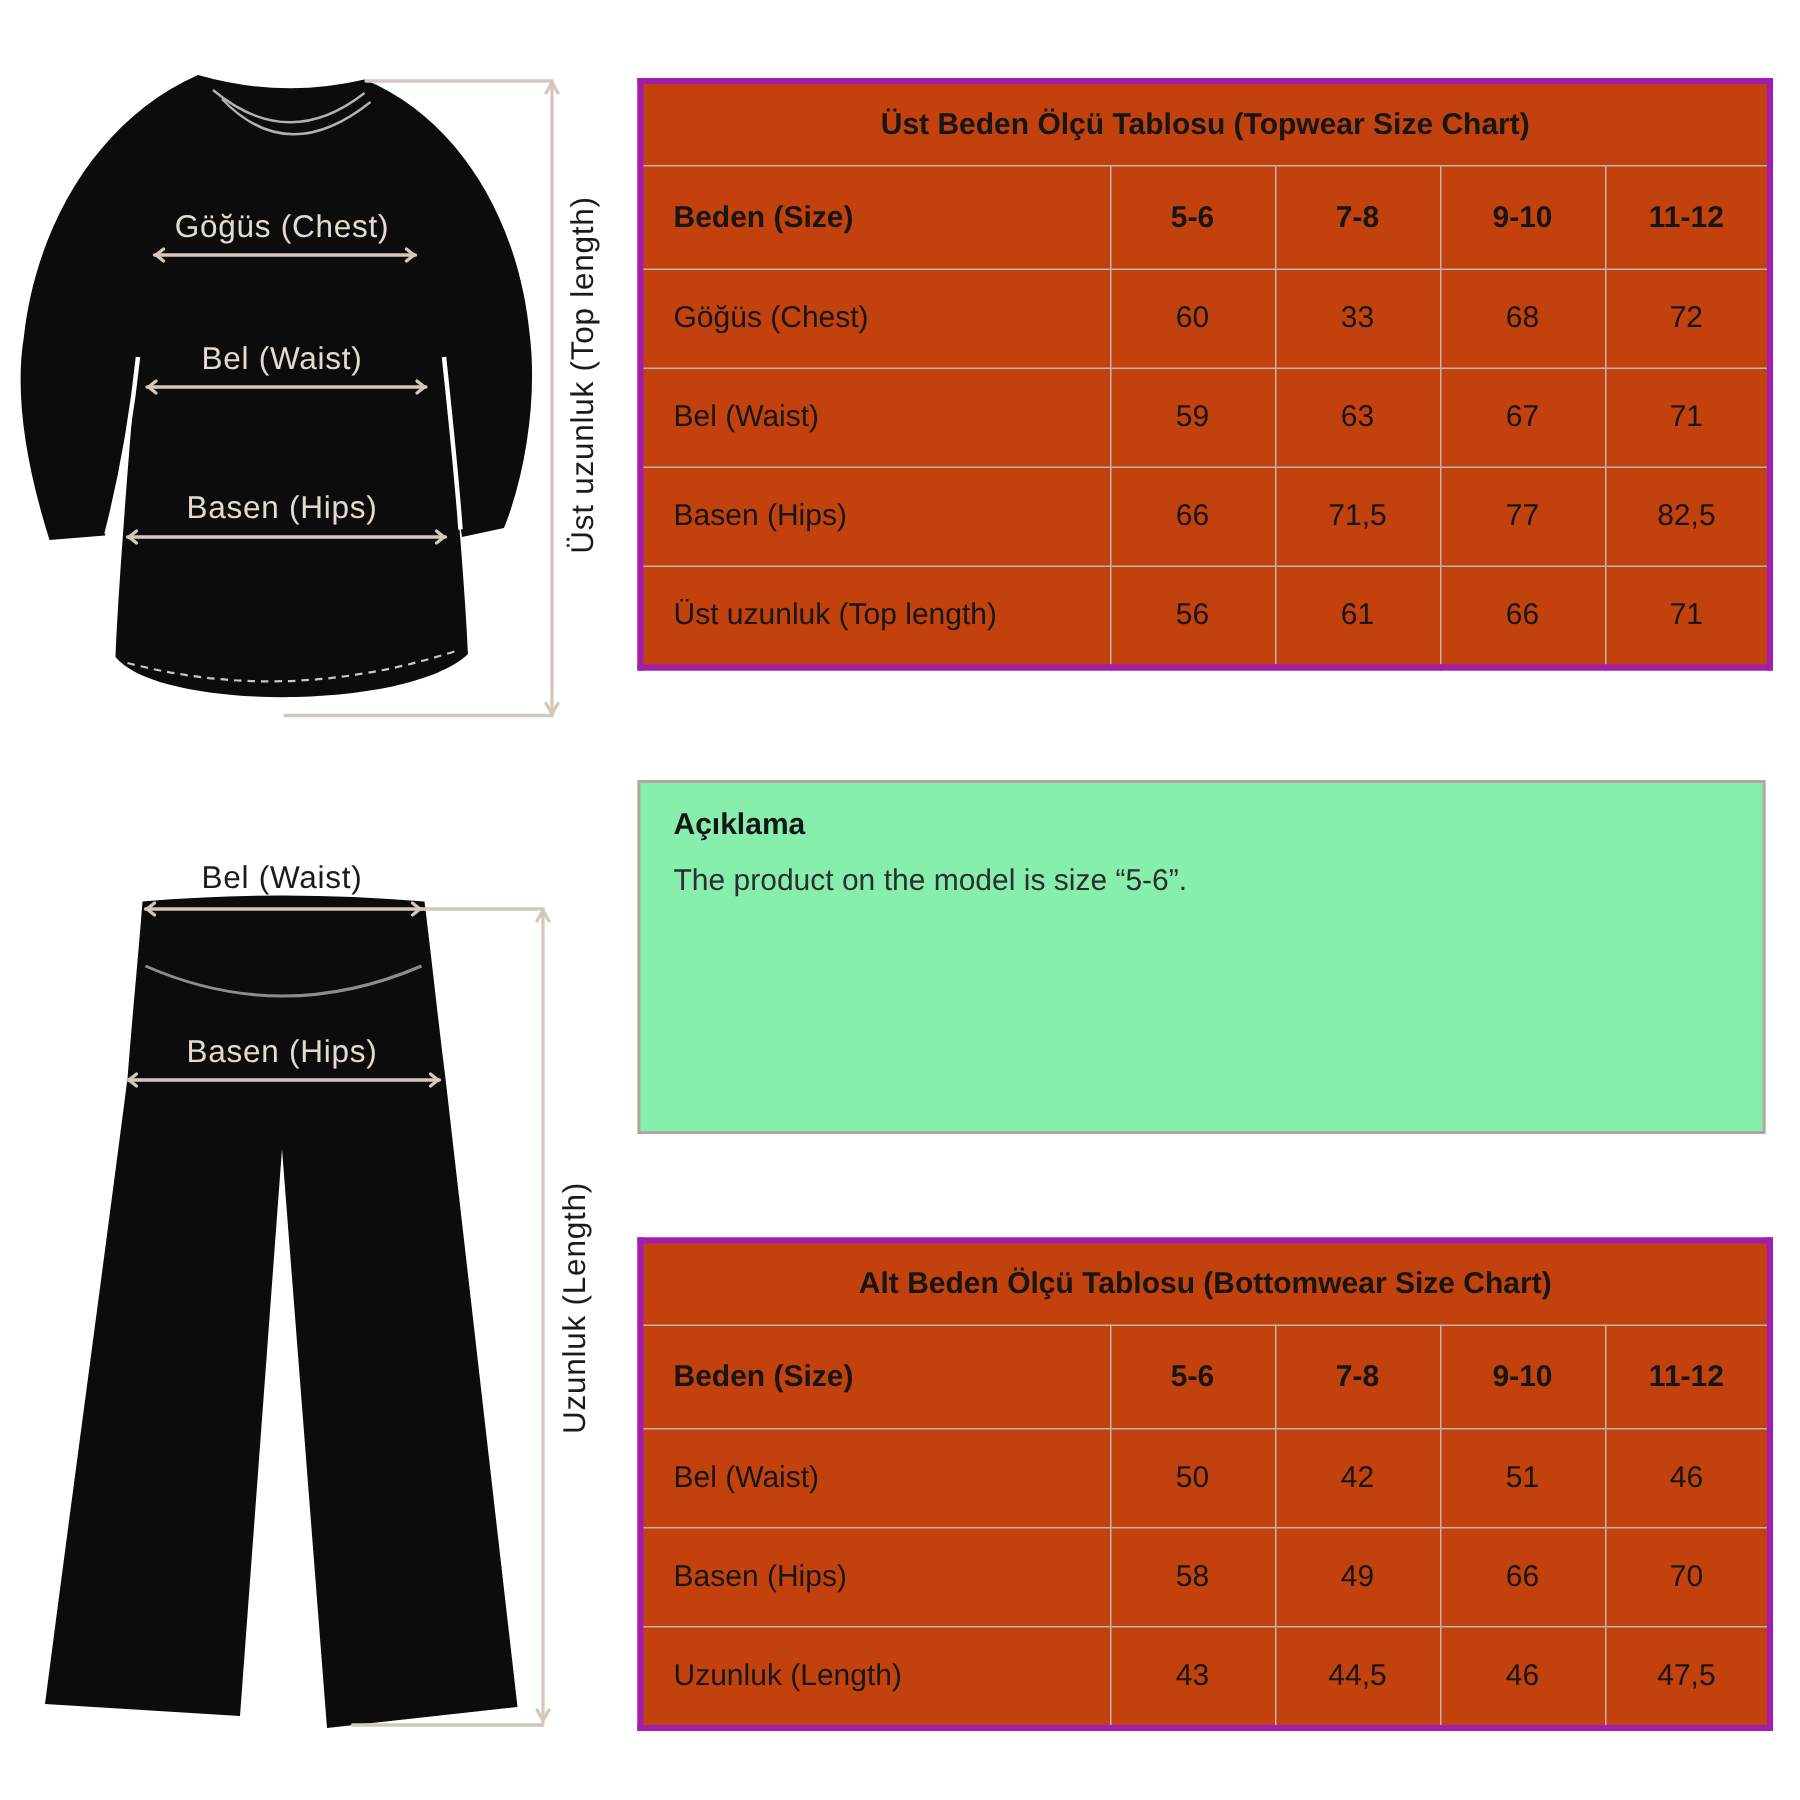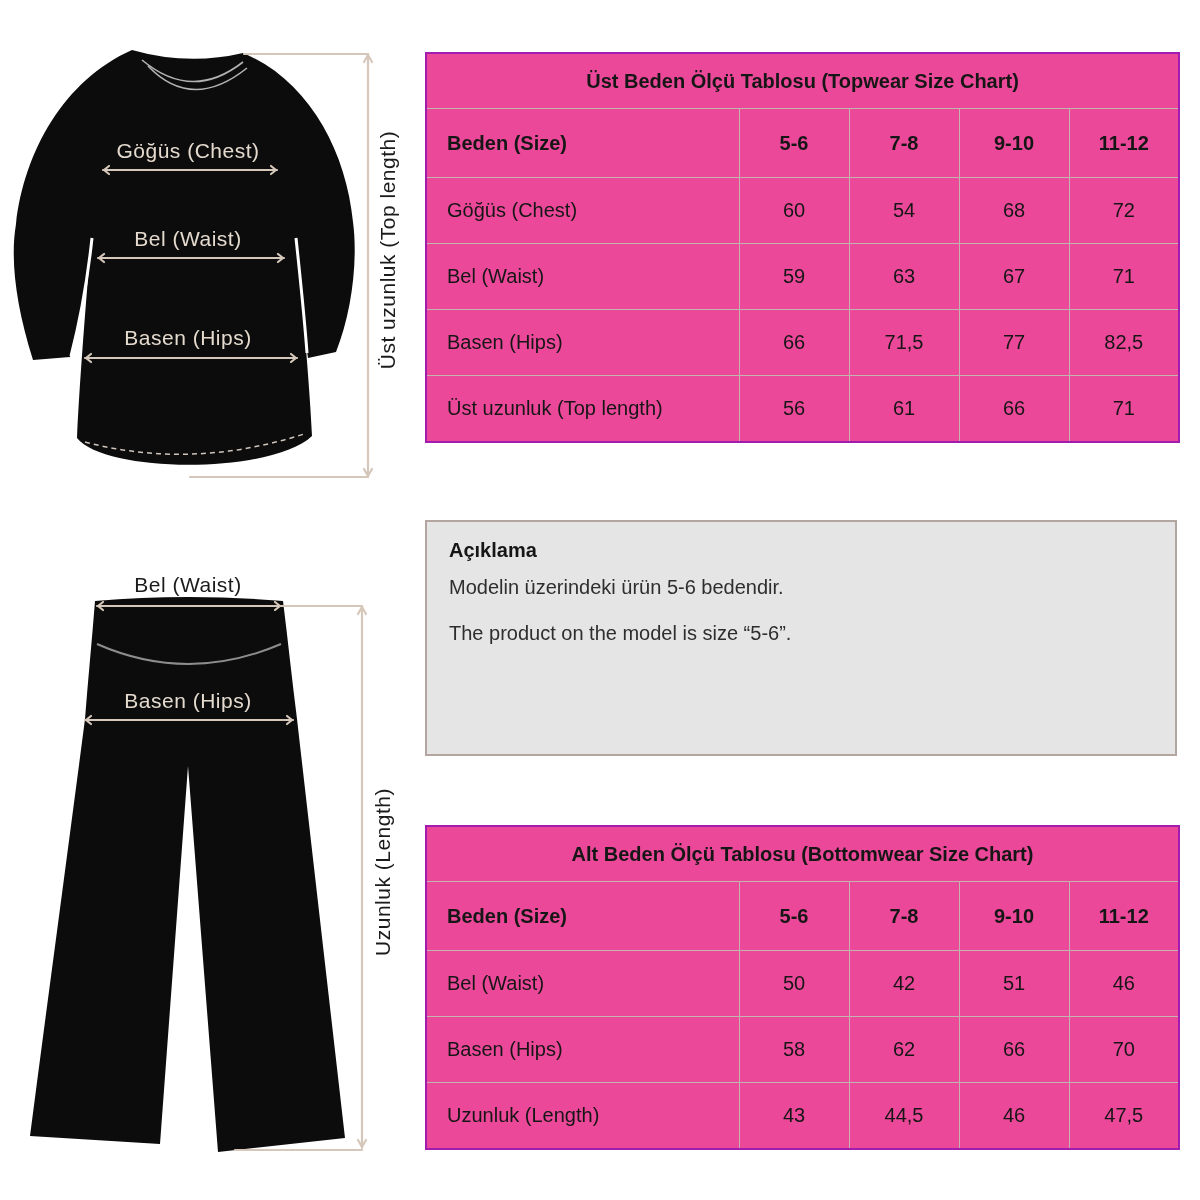--- a/index.html
+++ b/index.html
@@ -6,37 +6,37 @@
   .canvas{
     position:relative;width:1200px;height:1200px;background:#ffffff;overflow:hidden;
     font-family:"Liberation Sans", sans-serif;color:#1b1b1b;
   }
   svg{position:absolute;display:block;}
   svg text{font-family:"Liberation Sans", sans-serif;}
 
   
   .size-table{
     position:absolute;left:425px;width:752px;table-layout:fixed;
-    border-collapse:collapse;background:#ec4899;border:2px solid #a21caf;
+    border-collapse:collapse;background:#c2410c;border:4px solid #a21caf;
     font-size:20px;color:#161616;
   }
   .size-table.top{top:52px;}
   .size-table.bottom{top:825px;}
   .size-table td{border:1.5px solid #c2b5af;text-align:center;vertical-align:middle;padding:0;}
   .size-table .title-row td{height:54px;font-weight:bold;}
   .size-table .header-row td{height:68px;font-weight:bold;}
   .size-table .data-row td{height:65px;font-weight:normal;}
   .size-table td.lbl{text-align:left;padding-left:20px;}
   .col-label{width:313px;}
   .col-size{width:110px;}
 
   
   .note-box{
     position:absolute;left:425px;top:520px;width:752px;height:236px;box-sizing:border-box;
-    background:#e5e5e5;border:2px solid #b3a6a0;padding:17px 22px;
+    background:#86efac;border:2px solid #b3a6a0;padding:17px 22px;
     font-size:20px;color:#2e2e2e;
   }
   .note-box .nb-title{font-weight:bold;margin:0 0 14px 0;color:#161616;}
   .note-box p{margin:0 0 24px 0;line-height:22px;}
 </style>
 </head>
 <body>
 
 <div class="canvas">
 
@@ -140,21 +140,21 @@
       <tr class="header-row">
         <td class="lbl">Beden (Size)</td>
         <td>5-6</td>
         <td>7-8</td>
         <td>9-10</td>
         <td>11-12</td>
       </tr>
       <tr class="data-row">
         <td class="lbl">Göğüs (Chest)</td>
         <td>60</td>
-        <td>54</td>
+        <td>33</td>
         <td>68</td>
         <td>72</td>
       </tr>
       <tr class="data-row">
         <td class="lbl">Bel (Waist)</td>
         <td>59</td>
         <td>63</td>
         <td>67</td>
         <td>71</td>
       </tr>
@@ -170,21 +170,20 @@
         <td>56</td>
         <td>61</td>
         <td>66</td>
         <td>71</td>
       </tr>
     </tbody>
   </table>
 
   <div class="note-box">
     <div class="nb-title">Açıklama</div>
-    <p>Modelin üzerindeki ürün 5-6 bedendir.</p>
     <p>The product on the model is size “5-6”.</p>
   </div>
 
   <table class="size-table bottom">
     <colgroup>
         <col class="col-label">
         <col class="col-size">
         <col class="col-size">
         <col class="col-size">
         <col class="col-size">
@@ -203,21 +202,21 @@
       <tr class="data-row">
         <td class="lbl">Bel (Waist)</td>
         <td>50</td>
         <td>42</td>
         <td>51</td>
         <td>46</td>
       </tr>
       <tr class="data-row">
         <td class="lbl">Basen (Hips)</td>
         <td>58</td>
-        <td>62</td>
+        <td>49</td>
         <td>66</td>
         <td>70</td>
       </tr>
       <tr class="data-row">
         <td class="lbl">Uzunluk (Length)</td>
         <td>43</td>
         <td>44,5</td>
         <td>46</td>
         <td>47,5</td>
       </tr>

